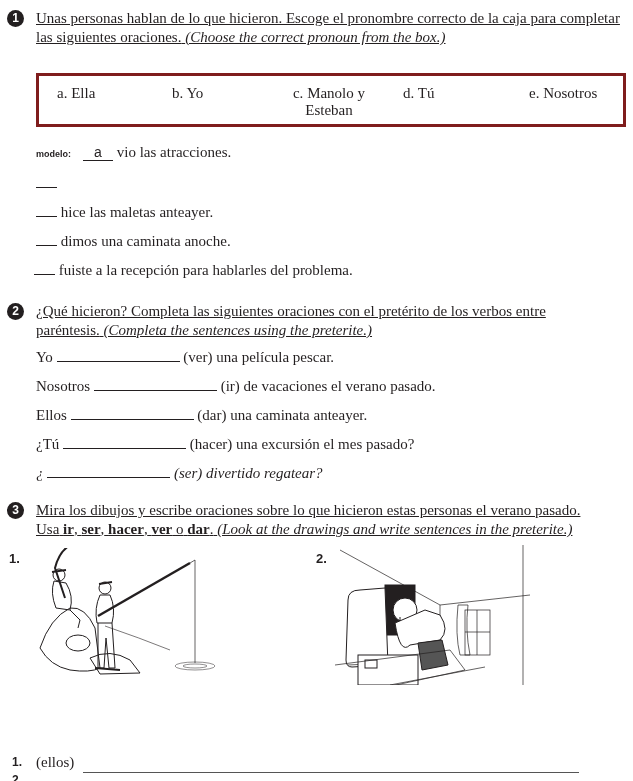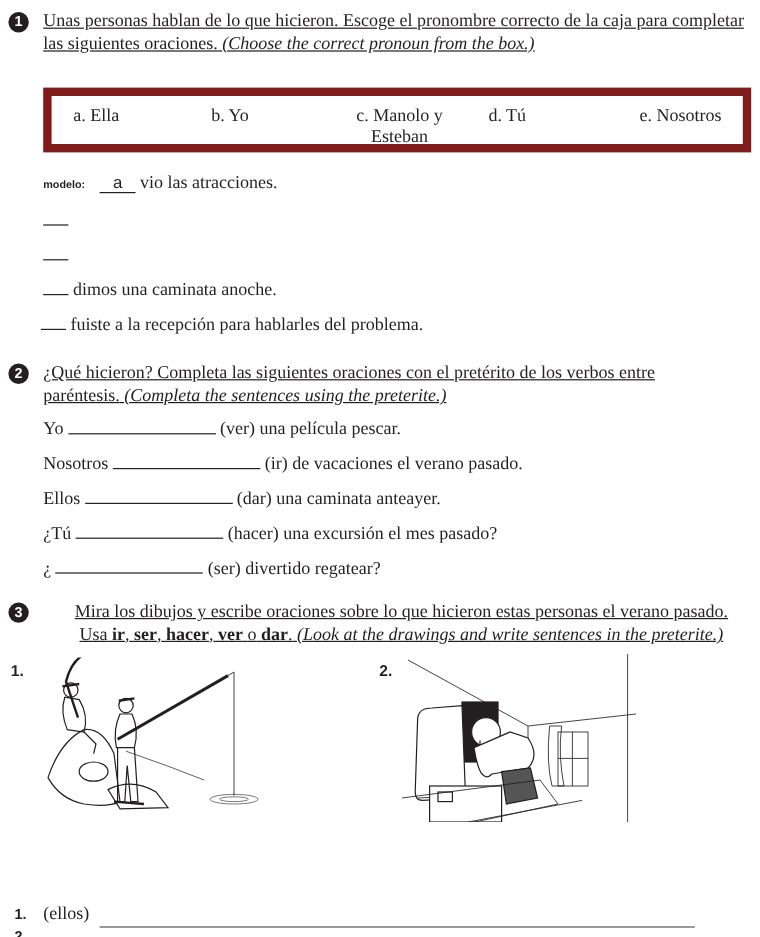--- a/index.html
+++ b/index.html
@@ -11,21 +11,21 @@
   .num-badge {
     position: absolute; width: 17px; height: 17px; border-radius: 50%;
     background: #231f20; color: #fff;
     font-family: "Liberation Sans", sans-serif; font-weight: bold; font-size: 12px;
     text-align: center; line-height: 17px;
   }
   .instr { position: absolute; left: 36px; line-height: 19px; font-size: 15px; text-decoration: underline; }
   .instr i { font-style: italic; }
   .box {
     position: absolute; left: 36px; top: 73px; width: 590px; height: 54px;
-    border: 7px solid #7f1d1d; box-sizing: border-box;
+    border: 3px solid #7f1d1d; box-sizing: border-box;
   }
   .opt { position: absolute; top: 9px; font-size: 15px; line-height: 17px; text-align: center; }
   .line-row { position: absolute; font-size: 15px; white-space: nowrap; }
   .blank { display: inline-block; border-bottom: 1px solid #231f20; height: 14px; vertical-align: baseline; }
   .modelo-lbl { font-family: "Liberation Sans", sans-serif; font-weight: bold; font-size: 9px; margin-right: 12px; }
   .modelo-ans { font-family: "Liberation Sans", sans-serif; font-size: 14px; display: inline-block; width: 30px; text-align: center; border-bottom: 1px solid #231f20; }
   .pic-num { position: absolute; font-family: "Liberation Sans", sans-serif; font-weight: bold; font-size: 13px; }
   .ans-line { position: absolute; border-bottom: 1.5px solid #555; height: 0; }
   b { font-weight: bold; }
 </style>
@@ -47,21 +47,21 @@
 </div>
 
 <div class="line-row" style="left:36px; top:144px;">
   <span class="modelo-lbl">modelo:</span><span class="modelo-ans">a</span>
   <span>vio las atracciones.</span>
 </div>
 <div class="line-row" style="left:36px; top:173px;">
   <span class="blank" style="width:21px;"></span> 
 </div>
 <div class="line-row" style="left:36px; top:202px;">
-  <span class="blank" style="width:21px;"></span> 
+  <span class="blank" style="width:21px;"></span> <span>hice las maletas anteayer.</span>
 </div>
 <div class="line-row" style="left:36px; top:231px;">
   <span class="blank" style="width:21px;"></span> <span>dimos una caminata anoche.</span>
 </div>
 <div class="line-row" style="left:34px; top:260px;">
   <span class="blank" style="width:21px;"></span> <span>fuiste a la recepción para hablarles del problema.</span>
 </div>
 
 <div class="num-badge" style="left:7px; top:303px;">2</div>
 <div class="instr" style="top:302px; width:560px;">
@@ -73,26 +73,26 @@
 </div>
 <div class="line-row" style="left:36px; top:376px;">
   <span>Nosotros</span> <span class="blank" style="width:123px;"></span> <span>(ir) de vacaciones el verano pasado.</span>
 </div>
 <div class="line-row" style="left:36px; top:405px;">
   <span>Ellos</span> <span class="blank" style="width:123px;"></span> <span>(dar) una caminata anteayer.</span>
 </div>
 <div class="line-row" style="left:36px; top:434px;text-align:center;">
   <span>¿Tú</span> <span class="blank" style="width:123px;"></span> <span>(hacer) una excursión el mes pasado?</span>
 </div>
-<div class="line-row" style="left:36px; top:463px;">
+<div class="line-row" style="left:36px; top:463px;font-style:italic;">
   <span>¿</span> <span class="blank" style="width:123px;"></span> <span>(ser) divertido regatear?</span>
 </div>
 
 <div class="num-badge" style="left:7px; top:502px;">3</div>
-<div class="instr" style="top:501px; width:597px;text-align:center;">
+<div class="instr" style="top:501px; width:597px;">
   <div>Mira los dibujos y escribe oraciones sobre lo que hicieron estas personas el verano pasado.</div>
   <div>
     <span>Usa</span>
     <b>ir</b><span>,</span>
     <b>ser</b><span>,</span>
     <b>hacer</b><span>,</span>
     <b>ver</b>
     <span>o</span>
     <b>dar</b><span>.</span>
     <i>(Look at the drawings and write sentences in the preterite.)</i>

